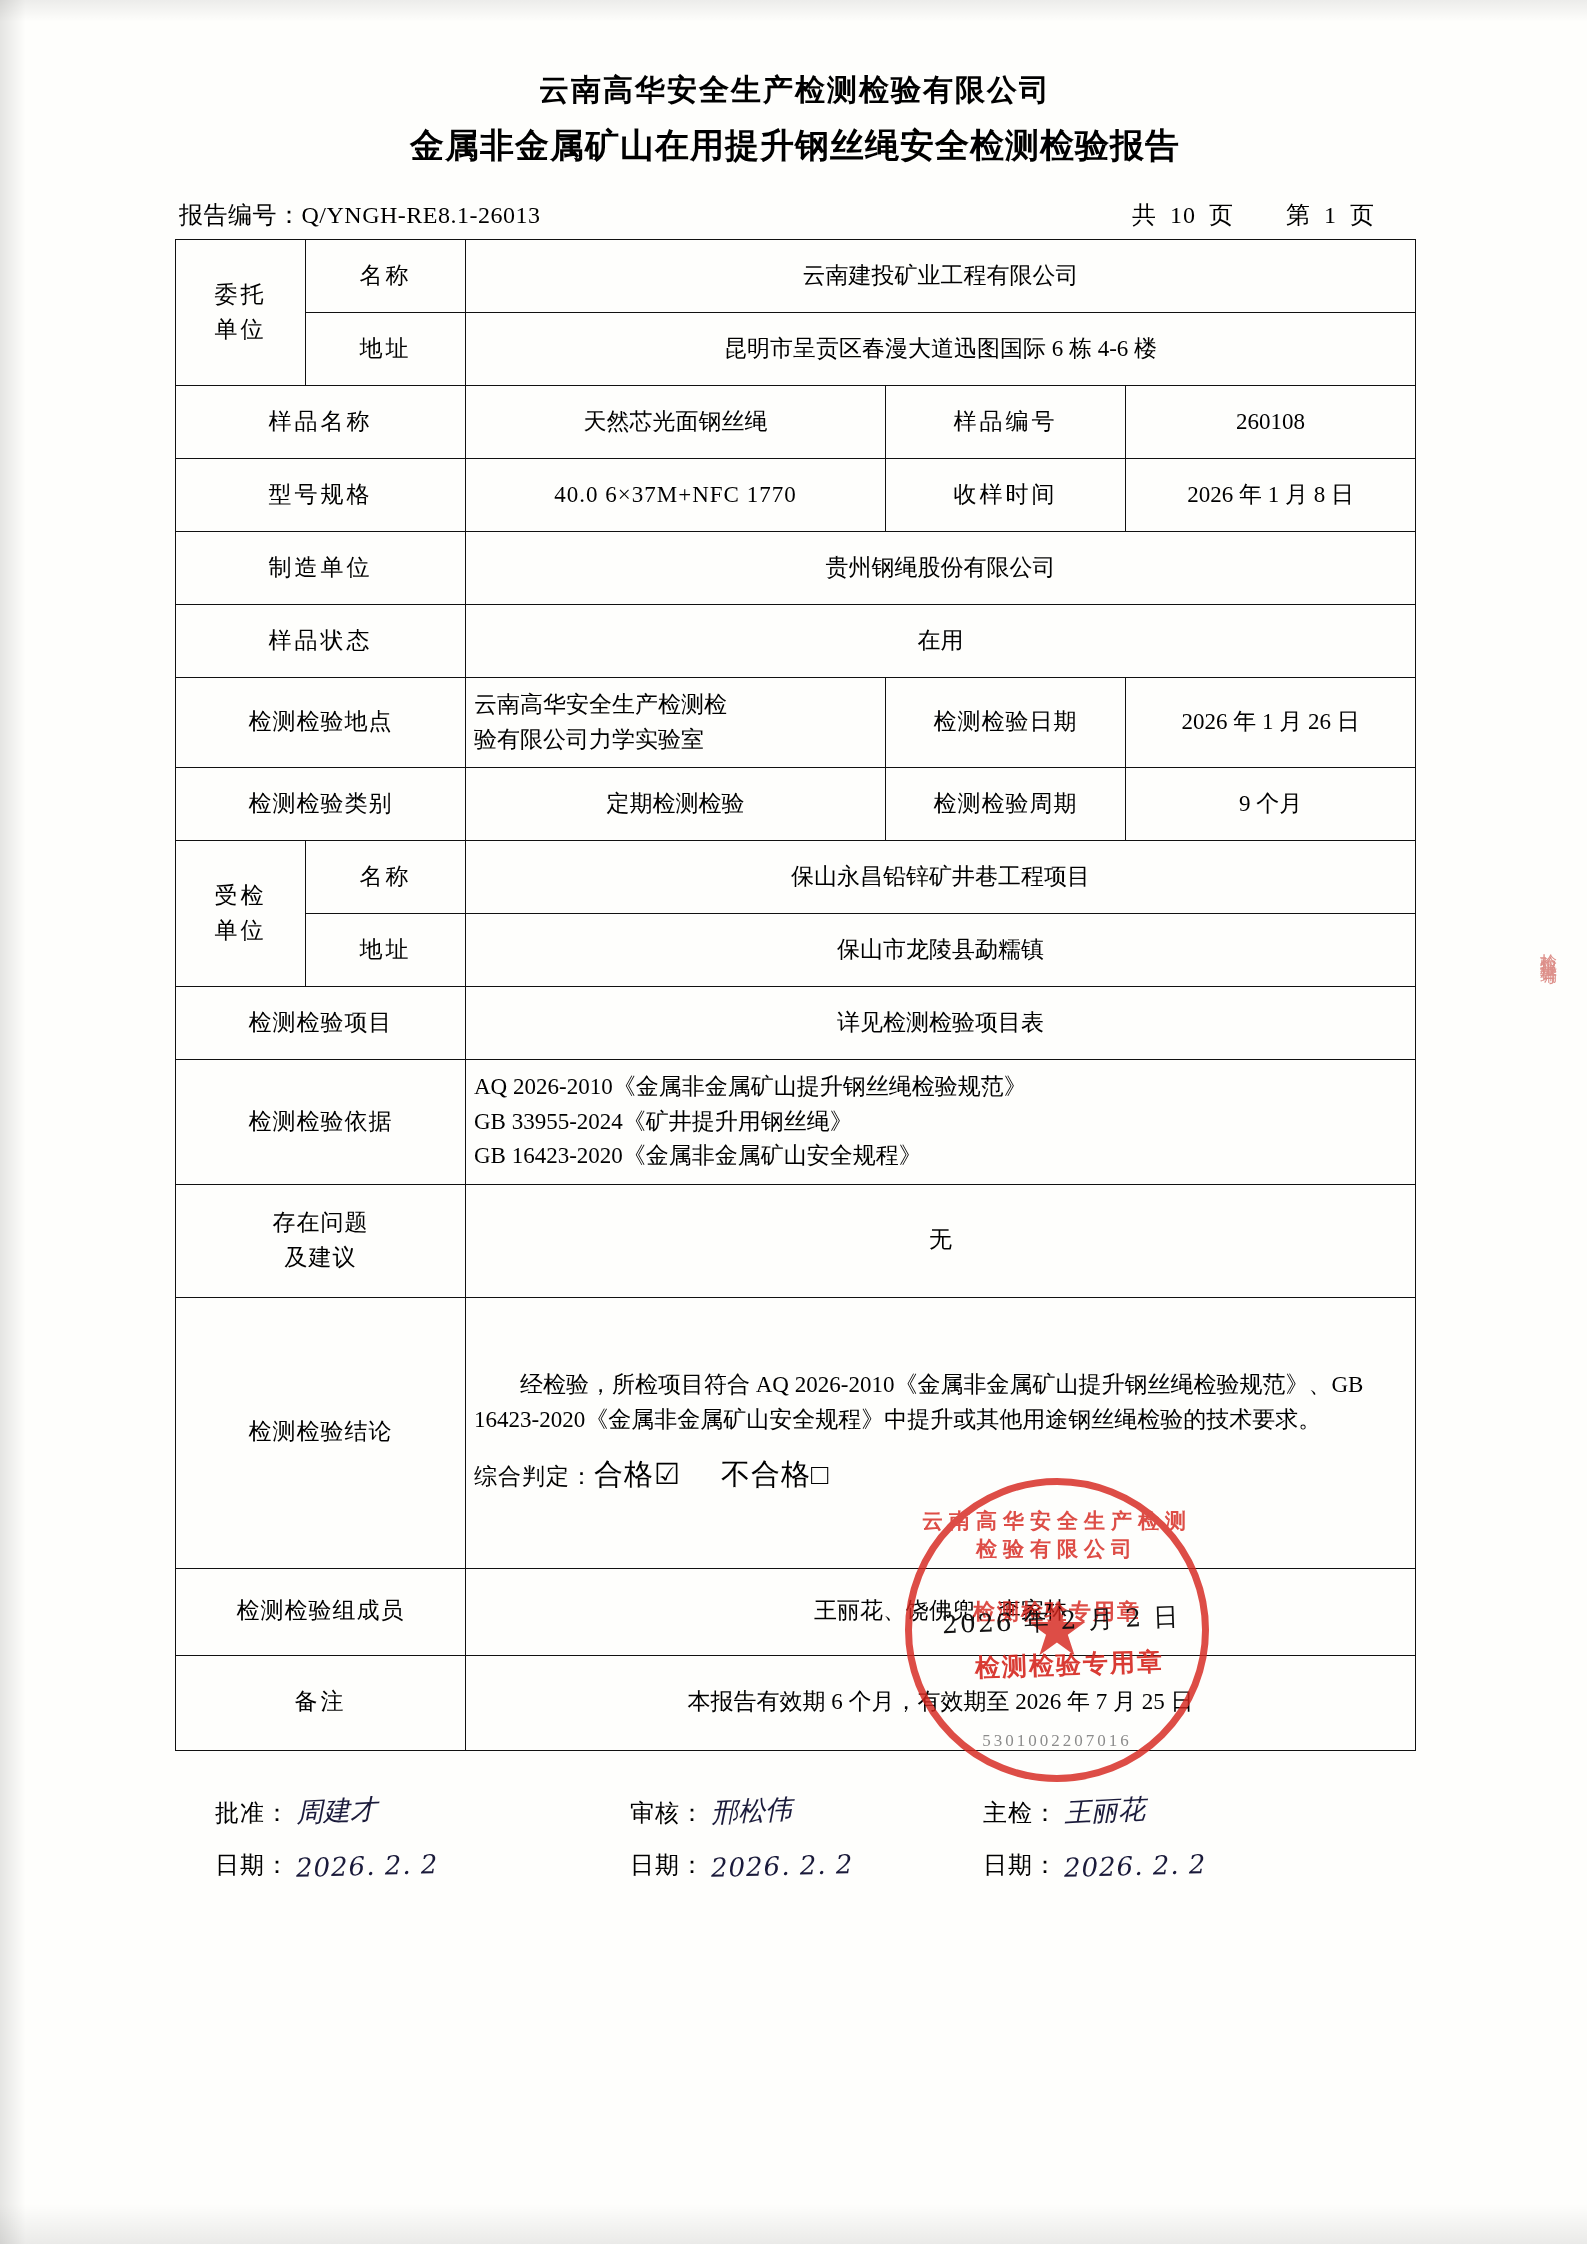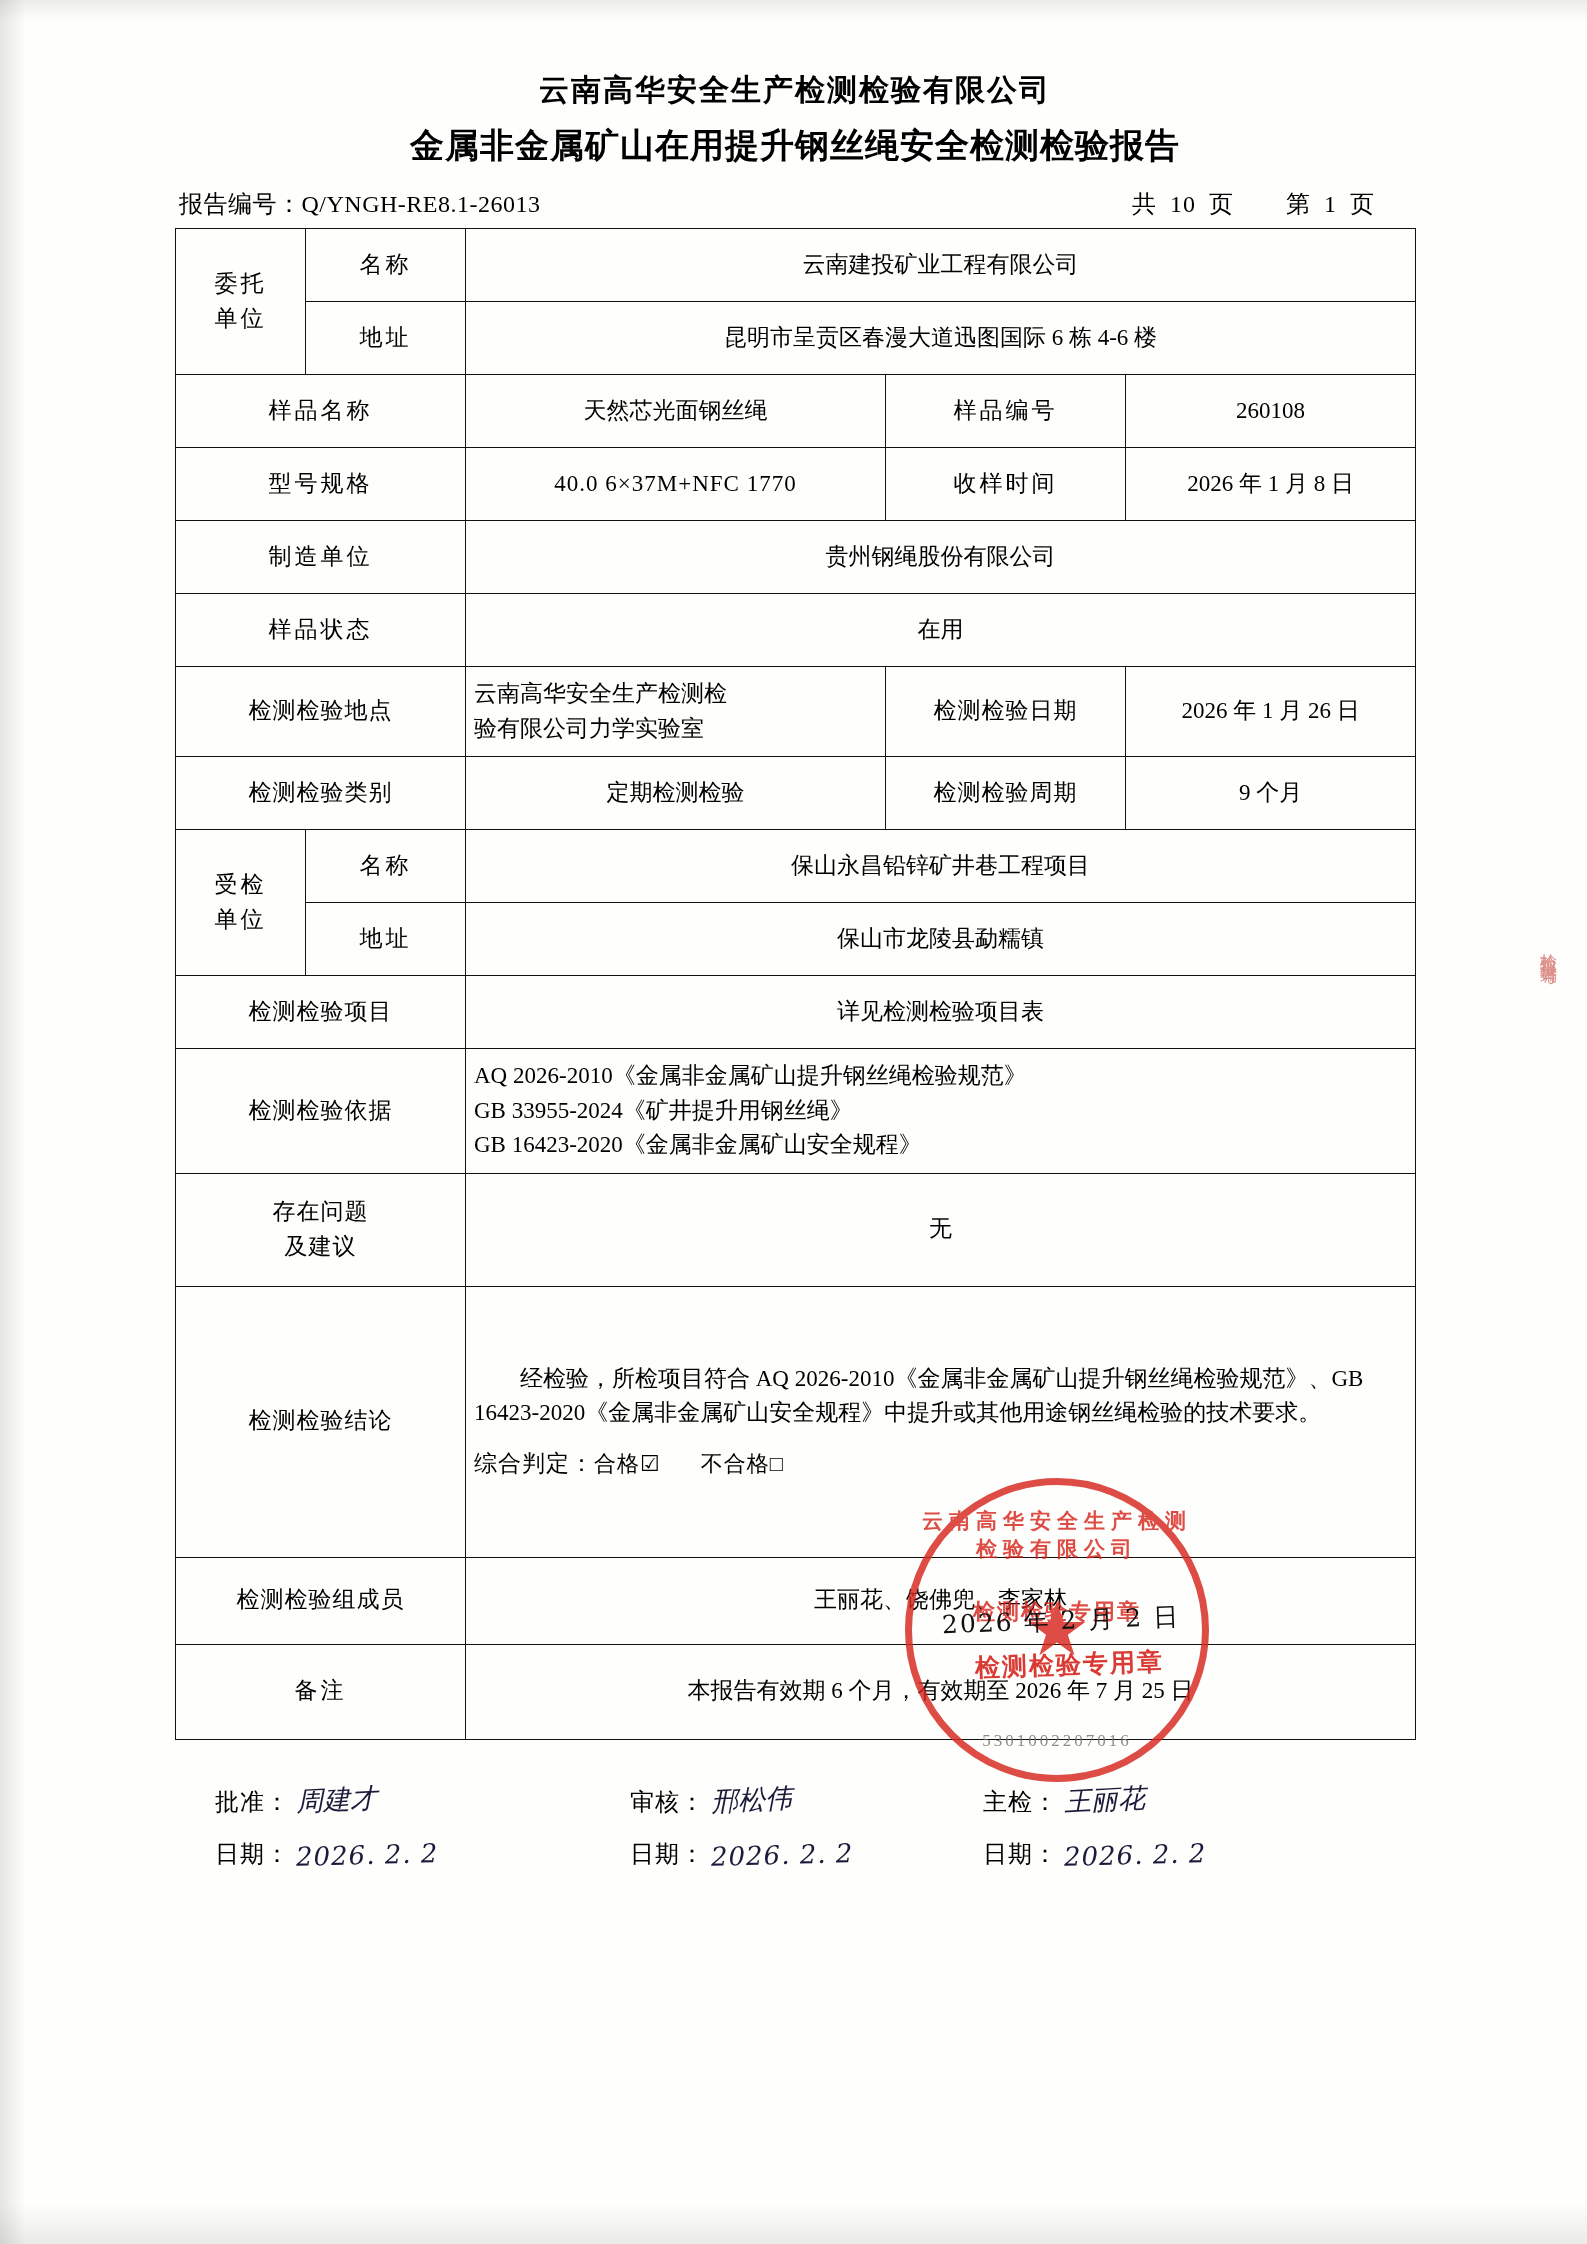--- a/index.html
+++ b/index.html
@@ -56,21 +56,21 @@
   .company-name {
     font-size: 30px;
     letter-spacing: 2px;
     font-weight: bold;
     margin-bottom: 12px;
   }
   .report-title {
     font-size: 34px;
     font-weight: bold;
     letter-spacing: 1px;
-    margin-bottom: 19px;
+    margin-bottom: 30px;
   }
   .meta-row {
     display: flex;
     justify-content: space-between;
     align-items: flex-end;
     font-size: 24px;
     padding: 0 4px 8px 4px;
   }
   .meta-left { letter-spacing: 0.5px; }
   .meta-right { letter-spacing: 1px; padding-right: 36px; }
@@ -114,21 +114,21 @@
     line-height: 1.65;
   }
   .concl {
     text-align: left;
     padding: 20px 30px 22px 28px;
     line-height: 1.75;
   }
   .concl .p1 { text-indent: 2em; }
   .concl .p2 { margin-top: 16px; letter-spacing: 1px; }
   .concl .p2 .gap { display: inline-block; width: 40px; }
-  .box-check { font-size: 22px; }
+  .box-check { font-size: 29px; }
 
   
   .sign-area {
     position: relative;
     margin-top: 26px;
     height: 120px;
     font-size: 24px;
   }
   .sign-col { position: absolute; }
   .sign-col.c1 { left: 40px; text-align: right; }

